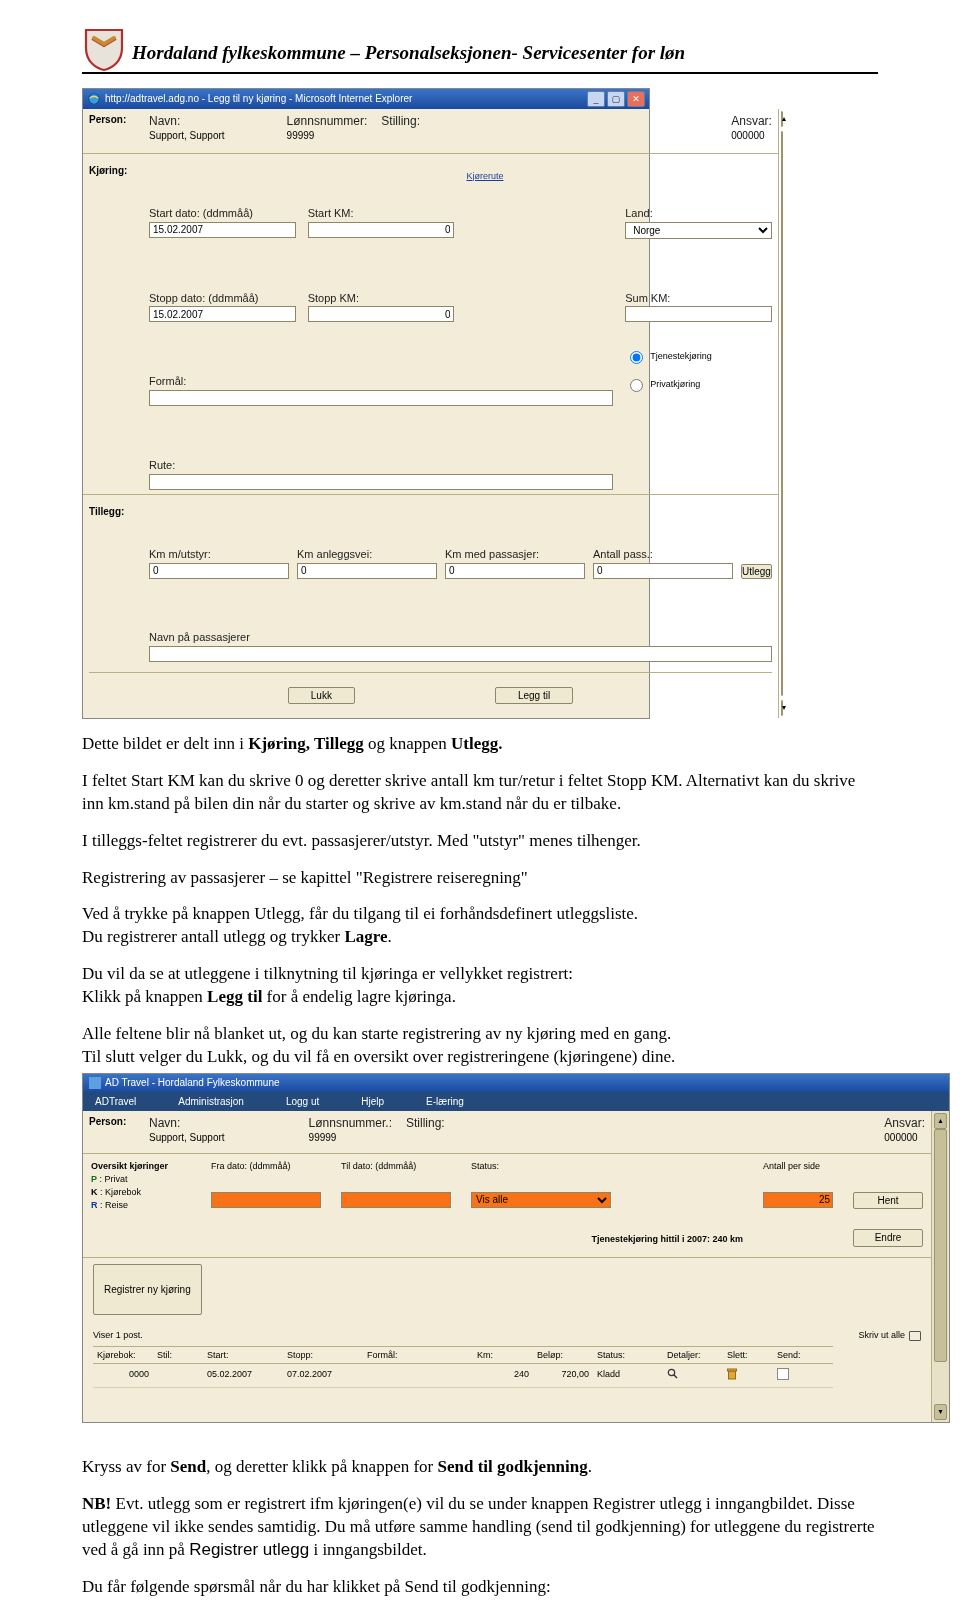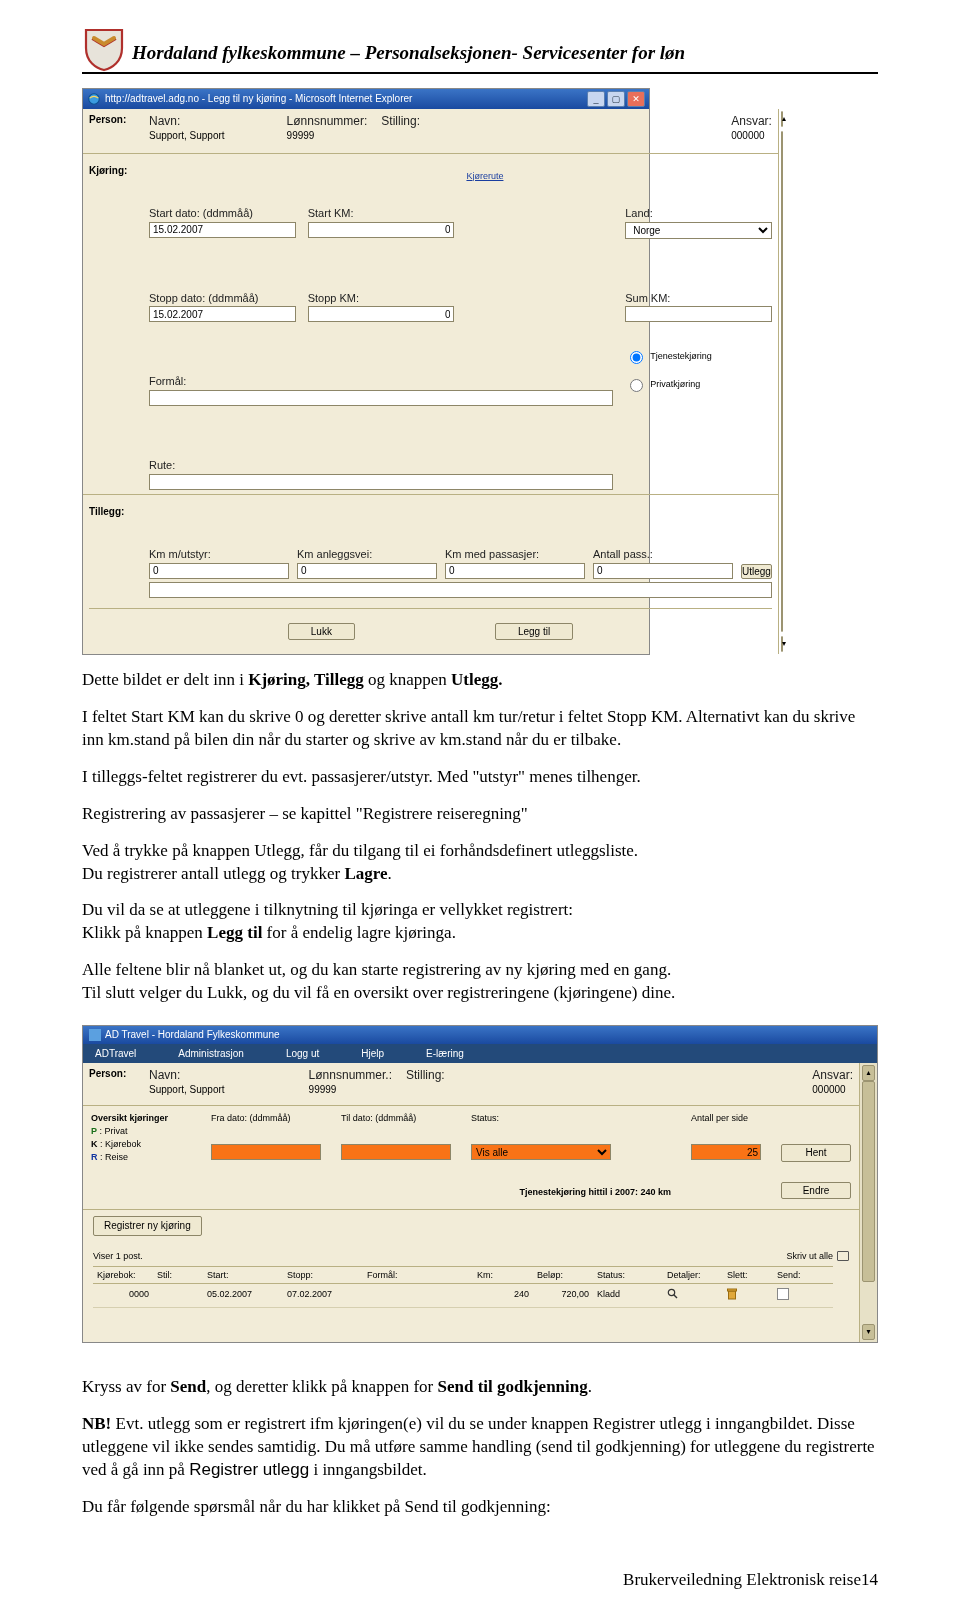--- a/index.html
+++ b/index.html
@@ -39,21 +39,21 @@
   .scrollbar .thumb { position: absolute; top: 22px; bottom: 22px; left: 2px; right: 2px; background: #c7bf98; border: 1px solid #9c9471; border-radius: 2px; }
   .scrollbar .arr { position: absolute; left: 2px; right: 2px; height: 16px; background: #c7bf98; border: 1px solid #9c9471; border-radius: 2px; font-size: 8px; text-align: center; line-height: 14px; }
   .scrollbar .arr.up { top: 2px; }
   .scrollbar .arr.down { bottom: 2px; }
   .ss-flex { display: flex; }
   .ss-flex .main { flex: 1; }
   p { margin: 14px 0; }
   b { font-weight: bold; }
 
   
-  .ss2 { width: 796px; border: 1px solid #888; font-family: Tahoma, Arial, sans-serif; font-size: 10px; margin-top: 20px; background: #f2ecd8; }
+  .ss2 { width: 868px; border: 1px solid #888; font-family: Tahoma, Arial, sans-serif; font-size: 10px; margin-top: 4px; background: #f2ecd8; }
   .ss2-titlebar { background: linear-gradient(#3a74c6,#1a4aa0); color: #fff; padding: 2px 6px; display: flex; align-items: center; gap: 4px; }
   .ss2-menubar { background: #234a7a; color: #fff; display: flex; }
   .ss2-menubar .mi { padding: 3px 30px 3px 12px; font-size: 10px; }
   .ss2-person { display: flex; padding: 4px 6px 8px; border-bottom: 1px solid #b9b083; }
   .ss2-legend { display: flex; flex-direction: column; gap: 1px; padding-right: 12px; width: 120px; }
   .ss2-legend .lg { font-size: 9px; }
   .ss2-legend .lg b { font-weight: bold; }
   .ss2-filterrow { flex: 1; display: grid; grid-template-columns: 110px 110px 140px 1fr 70px 70px; column-gap: 8px; row-gap: 3px; align-items: start; gap: 20px; }
   .ss2-filterrow .fl { font-size: 9px; }
   .ss2-filterrow input, .ss2-filterrow select { height: 16px; font-family: inherit; font-size: 10px; border: 1px solid #8d8668; background: #f97316; width: 100%; }
@@ -189,20 +189,21 @@
                 <input value="0" style="">
               </div>
             <div class="ff">
                 <span class="fl">Antall pass.:</span>
                 <input value="0" style="">
               </div>
             <div class="ff" style="justify-content:flex-end">
                 <button class="ss2-btn">Utlegg</button>
               </div>
             <div class="ff span5">
+                <span class="fl">Navn på passasjerer</span>
                 <input style="">
               </div>
           </div>
         </div>
 
         <div class="ss-btnrow">
           <button>Lukk</button>
           <button>Legg til</button>
         </div>
       </div>
@@ -278,21 +279,21 @@
             <input class="tar" value="25" style="">
             <div class="ss2-btn">Hent</div>
             <div></div>
               <div></div>
             <div style="grid-column:3 / span 2;text-align:right;font-size:9px;font-weight:bold;padding-top:4px">Tjenestekjøring hittil i 2007: 240 km</div>
             <div></div>
             <div class="ss2-btn">Endre</div>
           </div>
         </div>
 
-        <div class="reg-btn-row"><span class="ss2-btn" style="display:inline-block;padding:2px 10px">Registrer ny kjøring</span></div>
+        <div class="reg-btn-row"><span class="ss2-btn" style="display:inline-block;padding:18px 10px">Registrer ny kjøring</span></div>
 
         <div class="ss2-viser">
           <span>Viser 1 post.</span>
           <span><span>Skriv ut alle</span><span class="print-icon"></span></span>
         </div>
 
         <div class="ss2-tbl" style="margin:0 10px 34px">
           <div class="th">Kjørebok:</div>
           <div class="th">Stil:</div>
           <div class="th">Start:</div>

